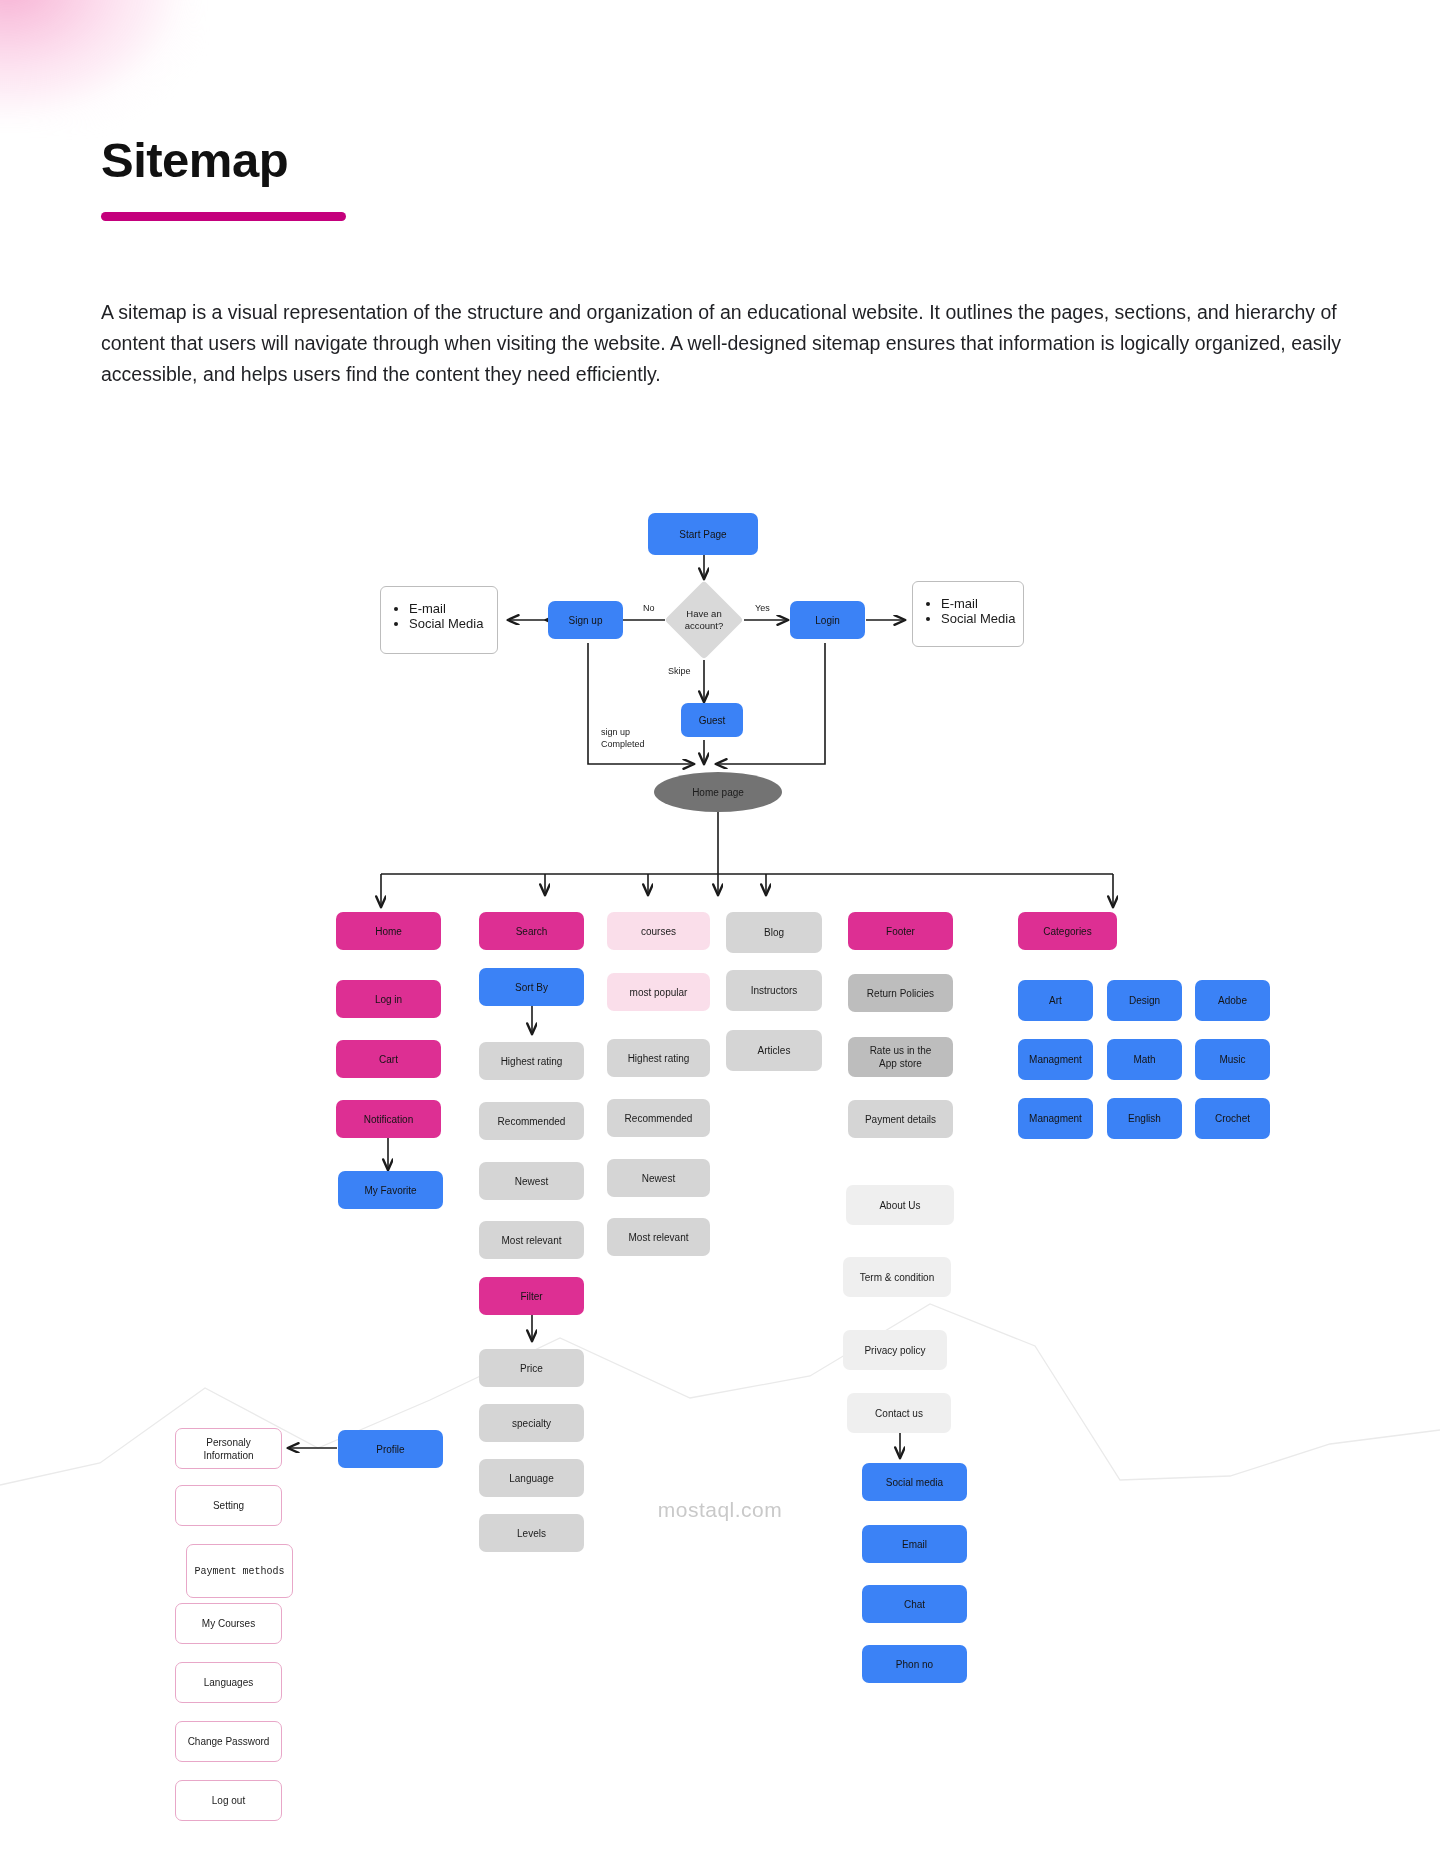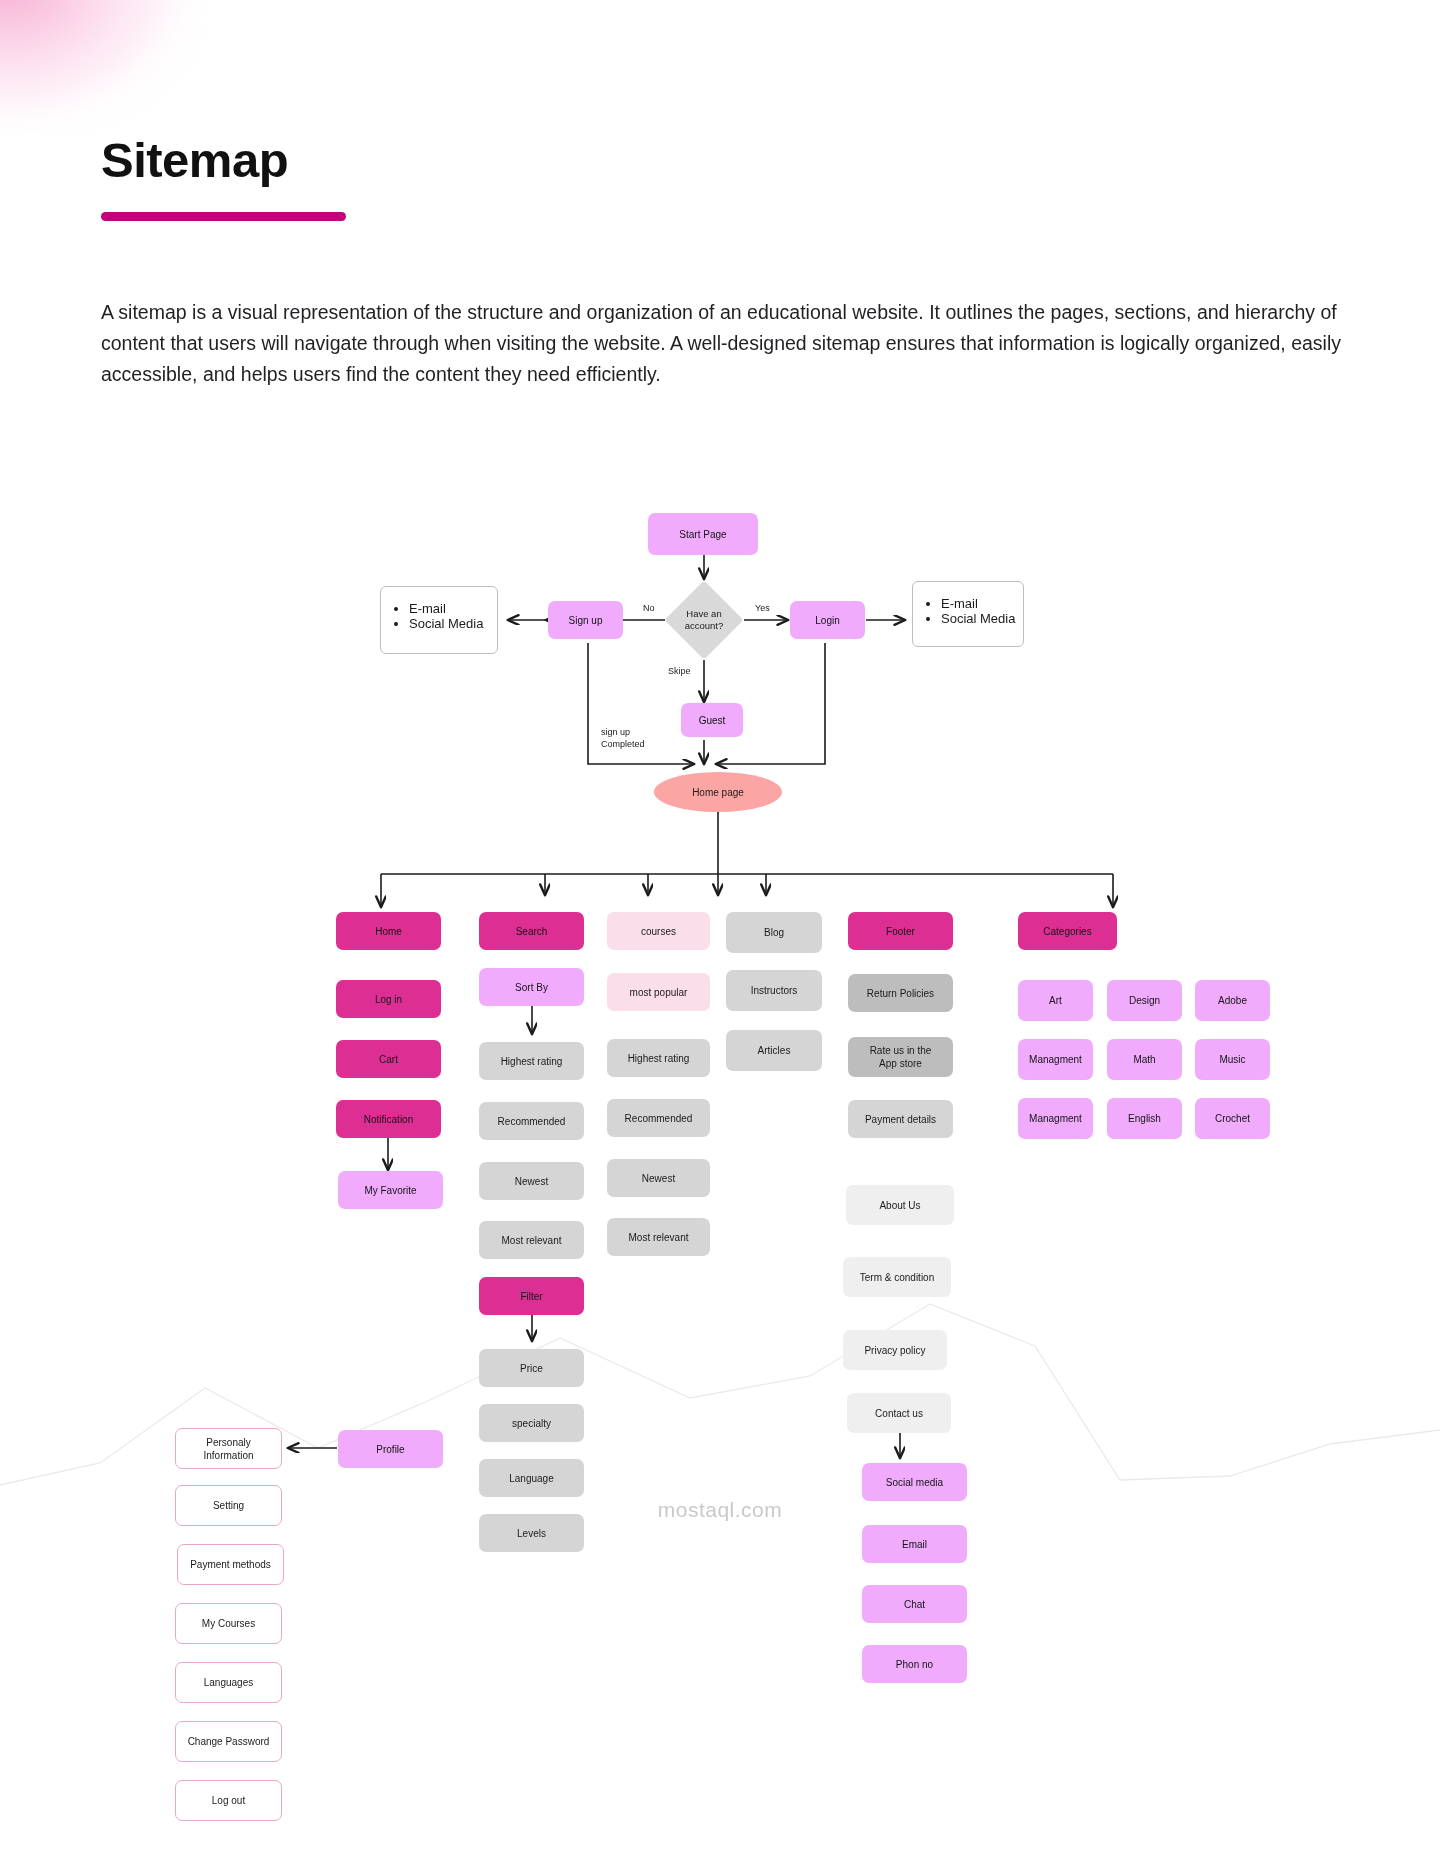--- a/index.html
+++ b/index.html
@@ -33,36 +33,36 @@
   
   #canvas { position:absolute; left:0; top:0; width:1440px; height:1869px; }
   #wires { position:absolute; left:0; top:0; width:1440px; height:1869px; pointer-events:none; }
 
   .node {
     position:absolute; display:flex; align-items:center; justify-content:center;
     text-align:center; border-radius:7px; font-size:10px; line-height:13px;
     color:#1b1b1b; padding:2px 6px; white-space:pre-line;
   }
   .n-magenta   { background:#dd2f93; color:#141414; }
-  .n-pink      { background:#f0abfc; color:#141414; }
+  .n-pink      { background:#3b82f6; color:#141414; }
   .n-pinkpale  { background:#fadeea; }
   .n-grey      { background:#d5d5d5; }
   .n-grey-dk   { background:#bdbdbd; }
   .n-grey-lt   { background:#efefef; }
   .n-outline   { background:#ffffff; border:1px solid #e8a7c8; }
 
   .diamond-shape {
     position:absolute; background:#d9d9d9; transform:rotate(45deg); border-radius:4px;
   }
   .diamond-label {
     position:absolute; display:flex; align-items:center; justify-content:center;
     text-align:center; font-size:9.5px; line-height:12px; color:#1b1b1b;
   }
   .ellipse {
-    position:absolute; background:#fca5a5; border-radius:50%;
+    position:absolute; background:#737373; border-radius:50%;
     display:flex; align-items:center; justify-content:center;
     font-size:10px; color:#1b1b1b;
   }
   .list-box {
     position:absolute; background:#ffffff; border:1px solid #bdbdbd; border-radius:6px;
     font-size:13px; line-height:15px; color:#1b1b1b; padding:14px 0 0 18px;
   }
   .list-box li { margin-left:10px; }
   .edge-label {
     position:absolute; font-size:9px; color:#1b1b1b; line-height:12px; white-space:pre-line;
@@ -222,21 +222,21 @@
 
   <div class="node n-pink" style="left:1018px; top:1098px; width:75px; height:41px;">Managment</div>
   <div class="node n-pink" style="left:1107px; top:1098px; width:75px; height:41px;">English</div>
   <div class="node n-pink" style="left:1195px; top:1098px; width:75px; height:41px;">Crochet</div>
 
   <div class="node n-pink" style="left:338px; top:1430px; width:105px; height:38px;">Profile</div>
 
   <div class="node n-outline" style="left:175px; top:1428px; width:107px; height:41px;">Personaly
 Information</div>
   <div class="node n-outline" style="left:175px; top:1485px; width:107px; height:41px;">Setting</div>
-  <div class="node n-outline" style="left:177px; top:1544px; width:107px; height:41px;">Payment methods</div>
+  <div class="node n-outline" style="left:186px; top:1544px; width:107px; height:54px;font-family:Liberation Mono, monospace;">Payment methods</div>
   <div class="node n-outline" style="left:175px; top:1603px; width:107px; height:41px;">My Courses</div>
   <div class="node n-outline" style="left:175px; top:1662px; width:107px; height:41px;">Languages</div>
   <div class="node n-outline" style="left:175px; top:1721px; width:107px; height:41px;">Change Password</div>
   <div class="node n-outline" style="left:175px; top:1780px; width:107px; height:41px;">Log out</div>
 
 </div>
 
 <div class="wm">
   <div class="wm-en">mostaql.com</div>
 </div>

